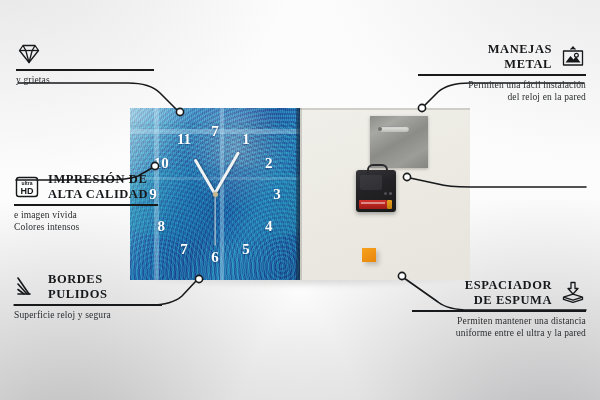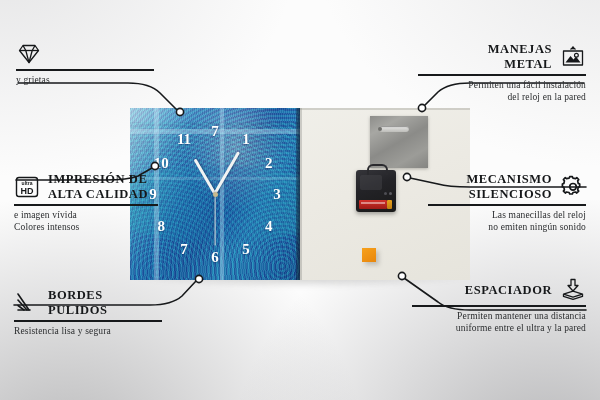--- a/index.html
+++ b/index.html
@@ -289,38 +289,38 @@
         <div class="co-title">ALTA CALIDAD</div>
       </div>
     </div>
     <div class="co-rule" style="width:144px;"></div>
     <div class="co-desc">
       <div>e imagen vívida</div>
       <div>Colores intensos</div>
     </div>
   </div>
 
-  <div class="callout co-left" style="left:14px;top:288px;width:150px;">
+  <div class="callout co-left" style="left:14px;top:272px;width:150px;">
     <div class="co-head">
       <svg class="icon-box" viewBox="0 0 26 24">
         <g stroke="#16181a" stroke-width="1.6" fill="none" stroke-linecap="round">
           <path d="M4,3 L15,19"></path>
           <path d="M4,9 L13,19"></path>
           <path d="M4,14.5 L10,19"></path>
           <path d="M4,19 L16,19"></path>
         </g>
       </svg>
       <div>
         <div class="co-title">BORDES</div>
         <div class="co-title">PULIDOS</div>
       </div>
     </div>
     <div class="co-rule" style="width:148px;"></div>
     <div class="co-desc">
-      <div>Resistencia lisa y segura</div>
+      <div>Superficie reloj y segura</div>
     </div>
   </div>
 
   <div class="callout co-right" style="right:14px;top:42px;width:170px;">
     <div class="co-head">
       <div>
         <div class="co-title">MANEJAS</div>
         <div class="co-title">METAL</div>
       </div>
       <svg class="icon-box" viewBox="0 0 26 24">
@@ -333,44 +333,26 @@
         </g>
       </svg>
     </div>
     <div class="co-rule" style="width:168px;margin-left:auto;"></div>
     <div class="co-desc">
       <div>Permiten una fácil instalación</div>
       <div>del reloj en la pared</div>
     </div>
   </div>
 
-  <div class="callout co-right" style="right:14px;top:172px;width:160px;">
-    <div class="co-head">
-      <div>
-        <div class="co-title">MECANISMO</div>
-        <div class="co-title">SILENCIOSO</div>
-      </div>
-      <svg class="icon-box" viewBox="0 0 26 24">
-        <g fill="none" stroke="#16181a" stroke-width="1.7" stroke-linejoin="round" stroke-linecap="round">
-          <path d="M13,3.2 l2.6,0.5 l1.2,-1.0 l1.9,1.9 l-1.0,1.2 l0.5,2.6 l1.5,0.6 l0,2.7 l-1.5,0.6 l-0.5,2.6 l1.0,1.2 l-1.9,1.9 l-1.2,-1.0 l-2.6,0.5 l-0.6,1.5 l-2.7,0 l-0.6,-1.5 l-2.6,-0.5 l-1.2,1.0 l-1.9,-1.9 l1.0,-1.2 l-0.5,-2.6 l-1.5,-0.6 l0,-2.7 l1.5,-0.6 l0.5,-2.6 l-1.0,-1.2 l1.9,-1.9 l1.2,1.0 l2.6,-0.5 l0.6,-1.5 l2.7,0 Z"></path>
-          <circle cx="13" cy="11.8" r="3.3"></circle>
-        </g>
-      </svg>
-    </div>
-    <div class="co-rule" style="width:158px;margin-left:auto;"></div>
-    <div class="co-desc">
-      <div>Las manecillas del reloj</div>
-      <div>no emiten ningún sonido</div>
-    </div>
-  </div>
 
   <div class="callout co-right" style="right:14px;top:278px;width:176px;">
     <div class="co-head">
       <div>
         <div class="co-title">ESPACIADOR</div>
+        <div class="co-title">DE ESPUMA</div>
       </div>
       <svg class="icon-box" viewBox="0 0 26 24">
         <g fill="none" stroke="#16181a" stroke-width="1.3" stroke-linejoin="round">
           <path d="M11,1.5 L15,1.5 L15,7.5 L18,7.5 L13,13 L8,7.5 L11,7.5 Z"></path>
           <path d="M13,13.2 L22.5,16.2 L13,19.2 L3.5,16.2 Z"></path>
           <path d="M3.5,16.2 L3.5,18.4 L13,21.4 L22.5,18.4 L22.5,16.2"></path>
         </g>
       </svg>
     </div>
     <div class="co-rule" style="width:174px;margin-left:auto;"></div>

